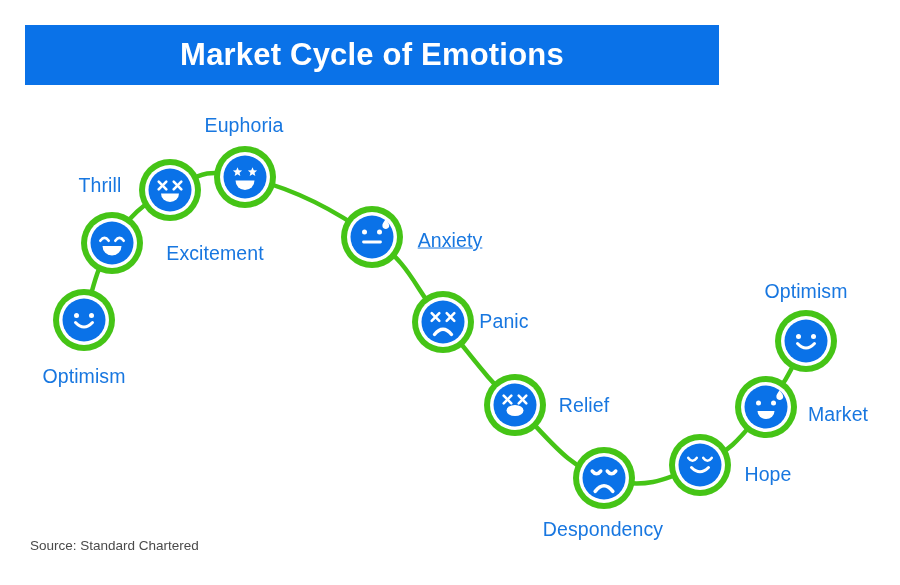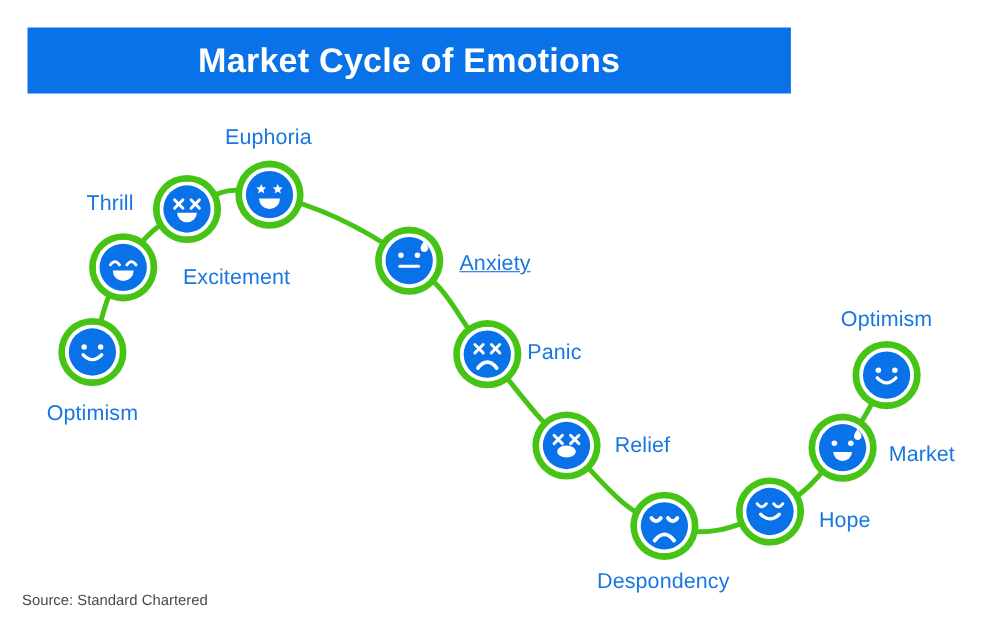--- a/index.html
+++ b/index.html
@@ -38,21 +38,21 @@
   
   .node-label{
     position:absolute;color:#1877E0;font-size:19.5px;
     font-family:"Liberation Sans", sans-serif;
     white-space:nowrap;transform:translate(-50%,-50%);
     letter-spacing:.1px;
   }
 
   
   #source-note{
-    position:absolute;left:20px;top:538px;
+    position:absolute;left:30px;top:538px;
     color:#4A4A4A;font-size:13.5px;
     font-family:"Liberation Sans", sans-serif;white-space:nowrap;
   }
 </style>
 </head>
 <body>
 
 <div id="stage">
 
   <div id="title-band">

